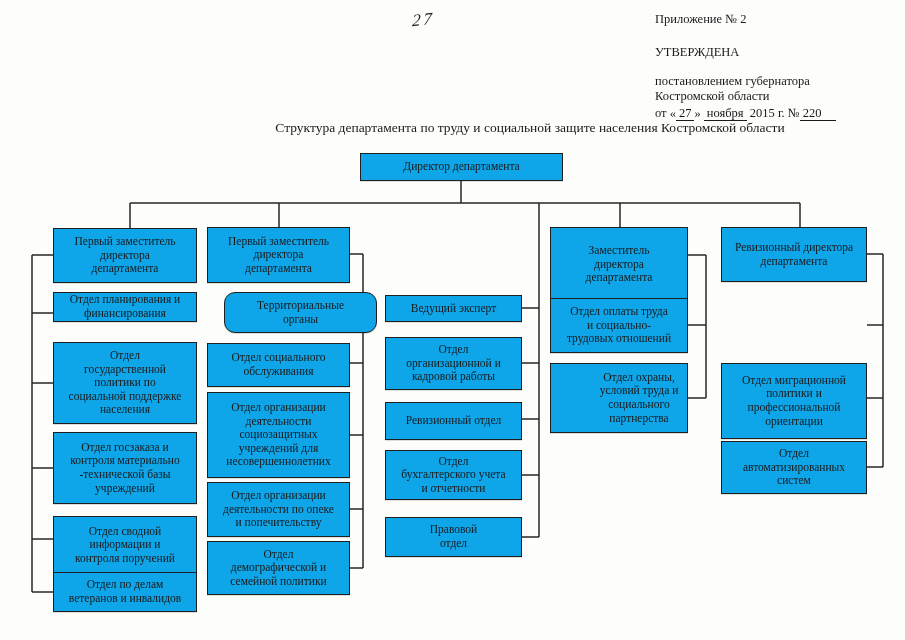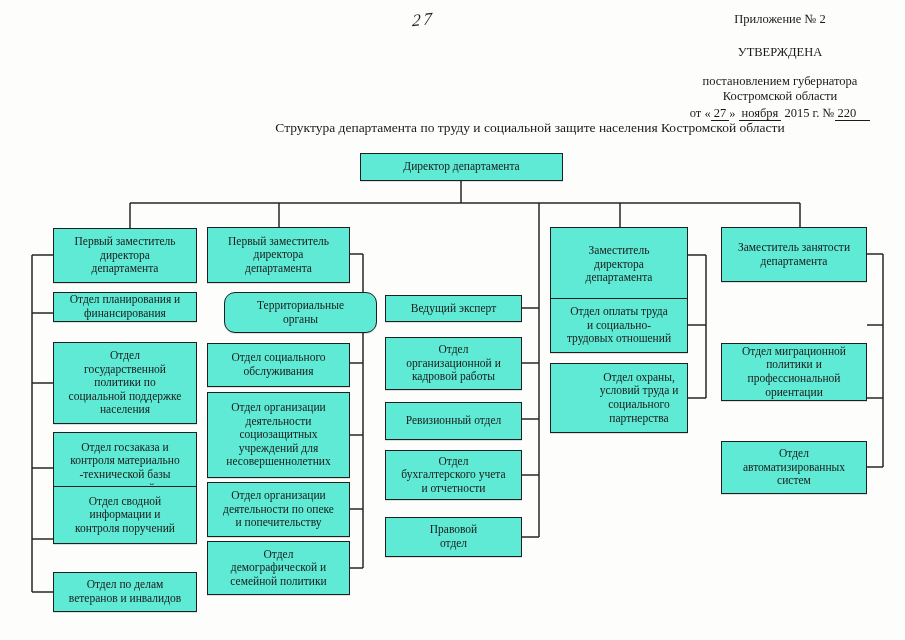--- a/index.html
+++ b/index.html
@@ -2,33 +2,33 @@
 <html><head>
 <meta charset="utf-8">
 <style>
   html,body{margin:0;padding:0;background:#e8e8e8;}
   #page{
     position:relative;width:905px;height:640px;background:#fdfdfc;
     font-family:"Liberation Serif","DejaVu Serif",serif;color:#1a1a1a;
     overflow:hidden;margin:0 auto;
   }
   .box{
-    position:absolute;box-sizing:border-box;background:#5eead4;
+    position:absolute;box-sizing:border-box;background:#0ea5e9;
     border:1.5px solid #1f1f1f;display:flex;align-items:center;justify-content:center;
     text-align:center;font-size:11.5px;line-height:1.18;padding:2px 4px;
     white-space:pre-line;box-shadow:0 1px 0 rgba(0,0,0,0.12);
     z-index:2;
   }
   #connectors{position:absolute;left:0;top:0;z-index:1;}
   #page-num{
     position:absolute;left:412px;top:10px;font-size:17px;font-style:italic;
     transform:rotate(-6deg) skewX(-8deg);letter-spacing:3px;color:#222;
   }
   #annex-block{
-    position:absolute;left:655px;top:12px;width:250px;text-align:center;
+    position:absolute;left:655px;top:12px;width:250px;text-align:left;
     font-size:12.5px;line-height:1.2;
   }
   #annex-line{margin-bottom:18px;}
   #approval-l1{margin-bottom:14px;}
   #approval-date{margin-top:2px;white-space:nowrap;}
   .blank{border-bottom:1.2px solid #1a1a1a;padding:0 3px;}
   .blank-tail{border-bottom:1.2px solid #1a1a1a;padding:0 14px 0 3px;}
   #doc-title{
     position:absolute;left:150px;top:120px;width:760px;text-align:center;
     font-size:13.5px;
@@ -106,21 +106,21 @@
 финансирования</div>
   <div class="box" style="left:53px;top:342px;width:144px;height:82px;">Отдел
 государственной
 политики по
 социальной поддержке
 населения</div>
   <div class="box" style="left:53px;top:432px;width:144px;height:72px;">Отдел госзаказа и
 контроля материально
 -технической базы
 учреждений</div>
-  <div class="box" style="left:53px;top:486px;width:144px;height:58px;">Отдел сводной
+  <div class="box" style="left:53px;top:516px;width:144px;height:58px;">Отдел сводной
 информации и
 контроля поручений</div>
   <div class="box" style="left:53px;top:572px;width:144px;height:40px;">Отдел по делам
 ветеранов и инвалидов</div>
 
   <div class="box" style="left:207px;top:227px;width:143px;height:56px;">Первый заместитель
 директора
 департамента</div>
   <div class="box" style="left:224px;top:292px;width:153px;height:41px;border-radius:11px;">Территориальные
 органы</div>
@@ -153,23 +153,23 @@
 директора
 департамента</div>
   <div class="box" style="left:550px;top:298px;width:138px;height:55px;">Отдел оплаты труда
 и социально-
 трудовых отношений</div>
   <div class="box" style="left:550px;top:363px;width:138px;height:70px;padding-left:44px;">Отдел охраны,
 условий труда и
 социального
 партнерства</div>
 
-  <div class="box" style="left:721px;top:227px;width:146px;height:55px;">Заместитель занятости
+  <div class="box" style="left:721px;top:227px;width:146px;height:55px;">Ревизионный директора
 департамента</div>
-  <div class="box" style="left:721px;top:343px;width:146px;height:58px;">Отдел миграционной
+  <div class="box" style="left:721px;top:363px;width:146px;height:76px;">Отдел миграционной
 политики и
 профессиональной
 ориентации</div>
   <div class="box" style="left:721px;top:441px;width:146px;height:53px;">Отдел
 автоматизированных
 систем</div>
 
 </div>
 
 </body></html>

